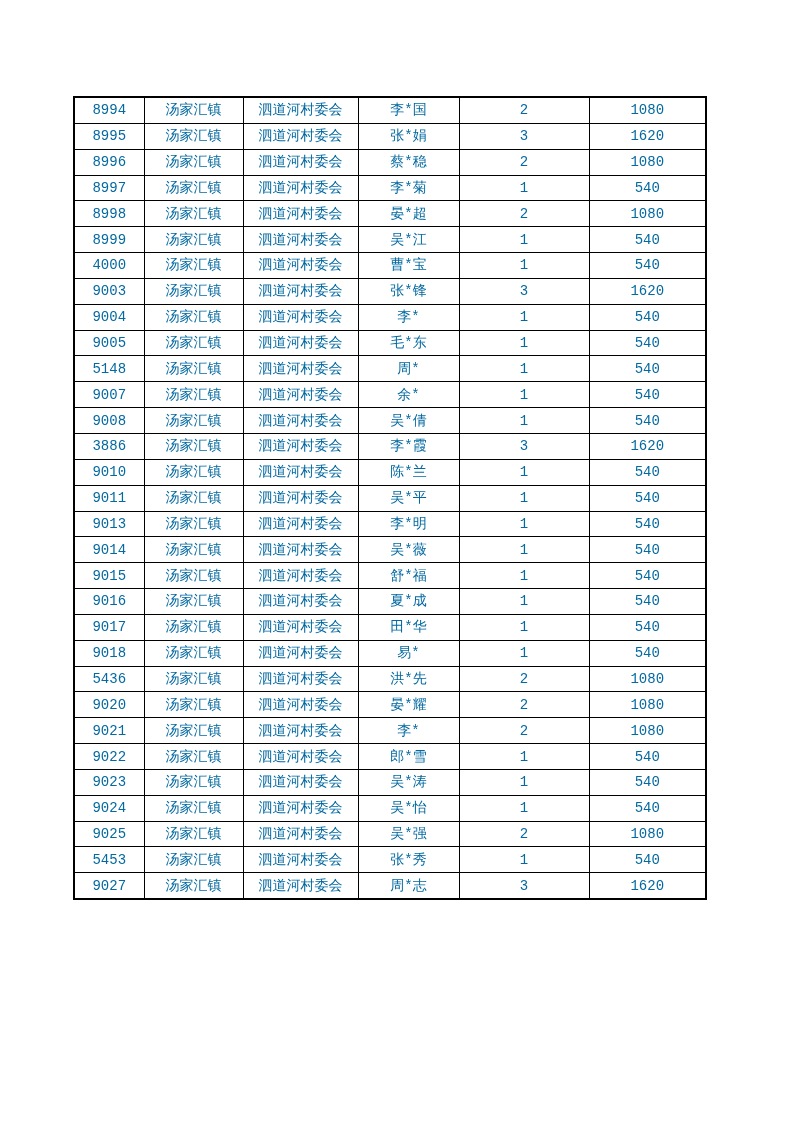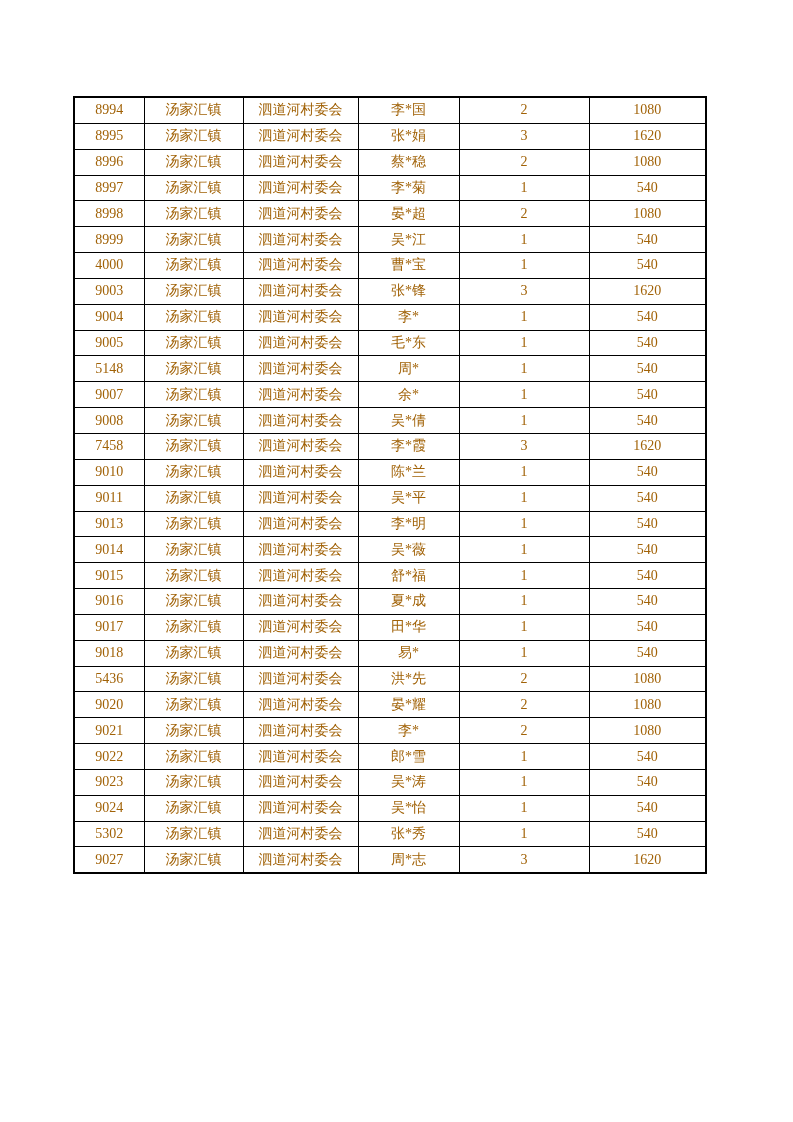--- a/index.html
+++ b/index.html
@@ -6,22 +6,22 @@
     margin: 0;
     padding: 0;
     background: #ffffff;
   }
   .page {
     position: relative;
     width: 793px;
     height: 1122px;
     background: #ffffff;
     overflow: hidden;
-    font-family: Liberation Serif, serif;
-    color: #a16207;
+    font-family: Liberation Mono, monospace;
+    color: #0369a1;
   }
   table.grid {
     position: absolute;
     left: 73px;
     top: 96px;
     width: 632px;
     border-collapse: collapse;
     table-layout: fixed;
     border: 2px solid #000000;
   }
@@ -155,21 +155,21 @@
         </tr>
         <tr>
           <td>9008</td>
           <td>汤家汇镇</td>
           <td>泗道河村委会</td>
           <td>吴*倩</td>
           <td>1</td>
           <td>540</td>
         </tr>
         <tr>
-          <td>7458</td>
+          <td>3886</td>
           <td>汤家汇镇</td>
           <td>泗道河村委会</td>
           <td>李*霞</td>
           <td>3</td>
           <td>1620</td>
         </tr>
         <tr>
           <td>9010</td>
           <td>汤家汇镇</td>
           <td>泗道河村委会</td>
@@ -275,21 +275,29 @@
         </tr>
         <tr>
           <td>9024</td>
           <td>汤家汇镇</td>
           <td>泗道河村委会</td>
           <td>吴*怡</td>
           <td>1</td>
           <td>540</td>
         </tr>
         <tr>
-          <td>5302</td>
+          <td>9025</td>
+          <td>汤家汇镇</td>
+          <td>泗道河村委会</td>
+          <td>吴*强</td>
+          <td>2</td>
+          <td>1080</td>
+        </tr>
+        <tr>
+          <td>5453</td>
           <td>汤家汇镇</td>
           <td>泗道河村委会</td>
           <td>张*秀</td>
           <td>1</td>
           <td>540</td>
         </tr>
         <tr>
           <td>9027</td>
           <td>汤家汇镇</td>
           <td>泗道河村委会</td>

